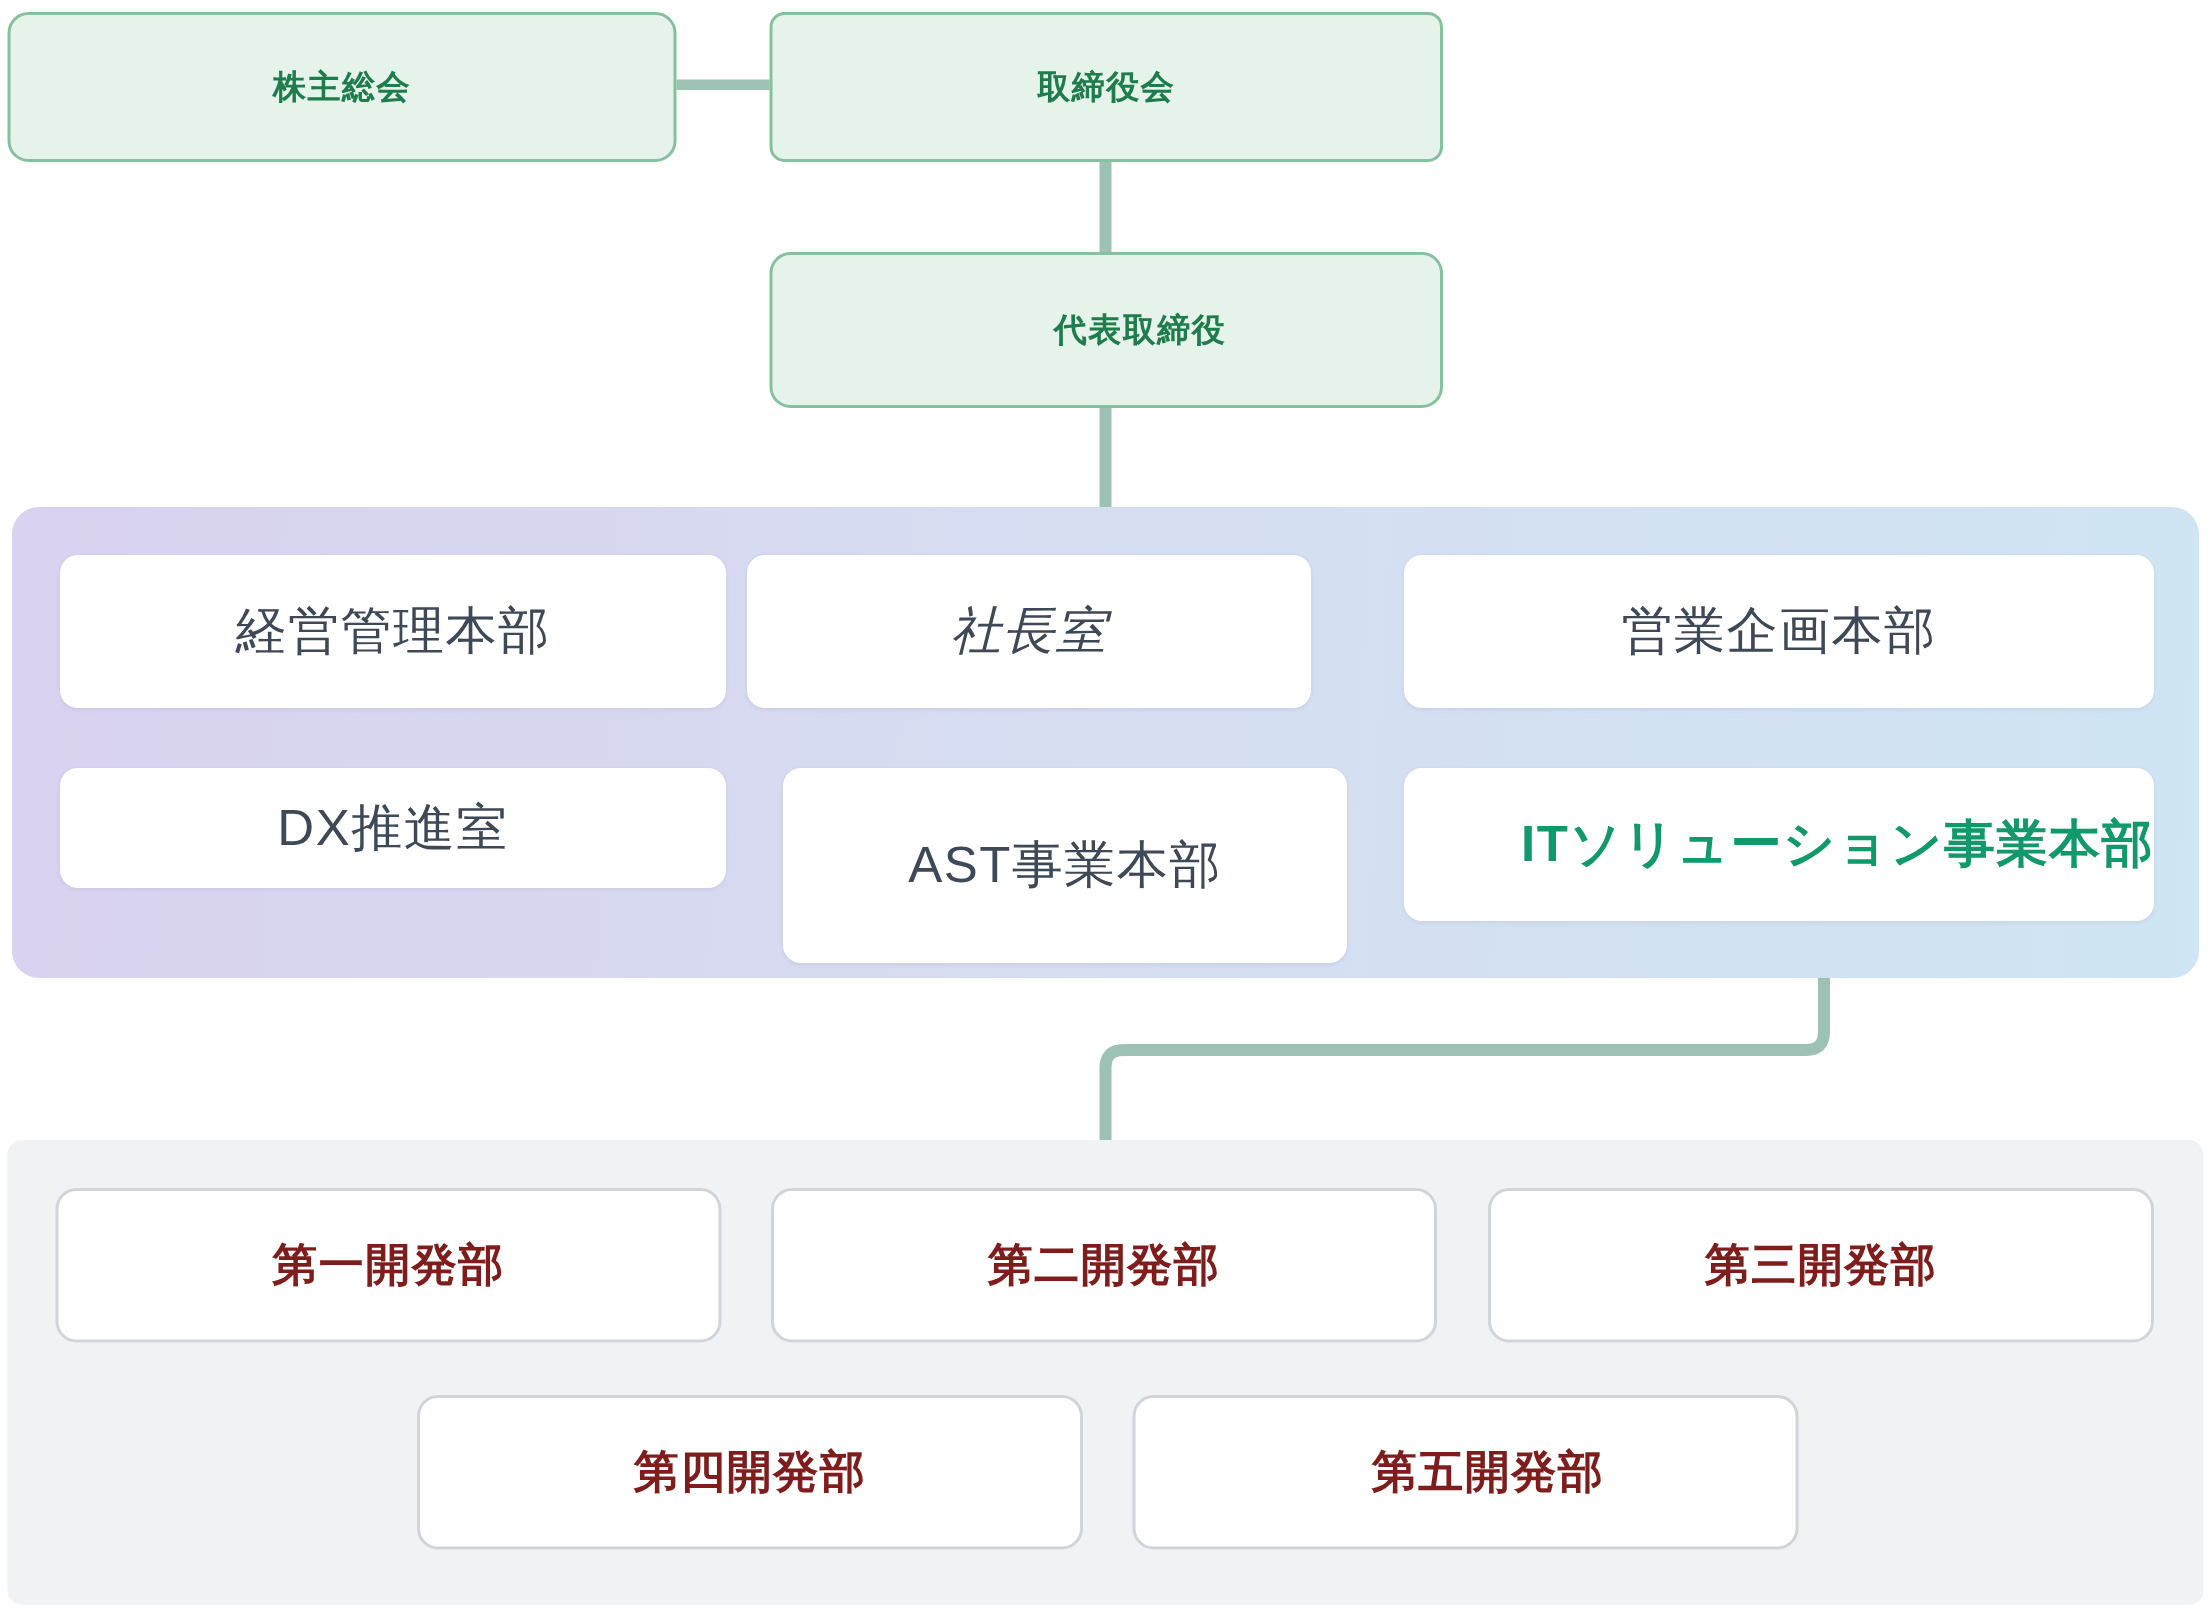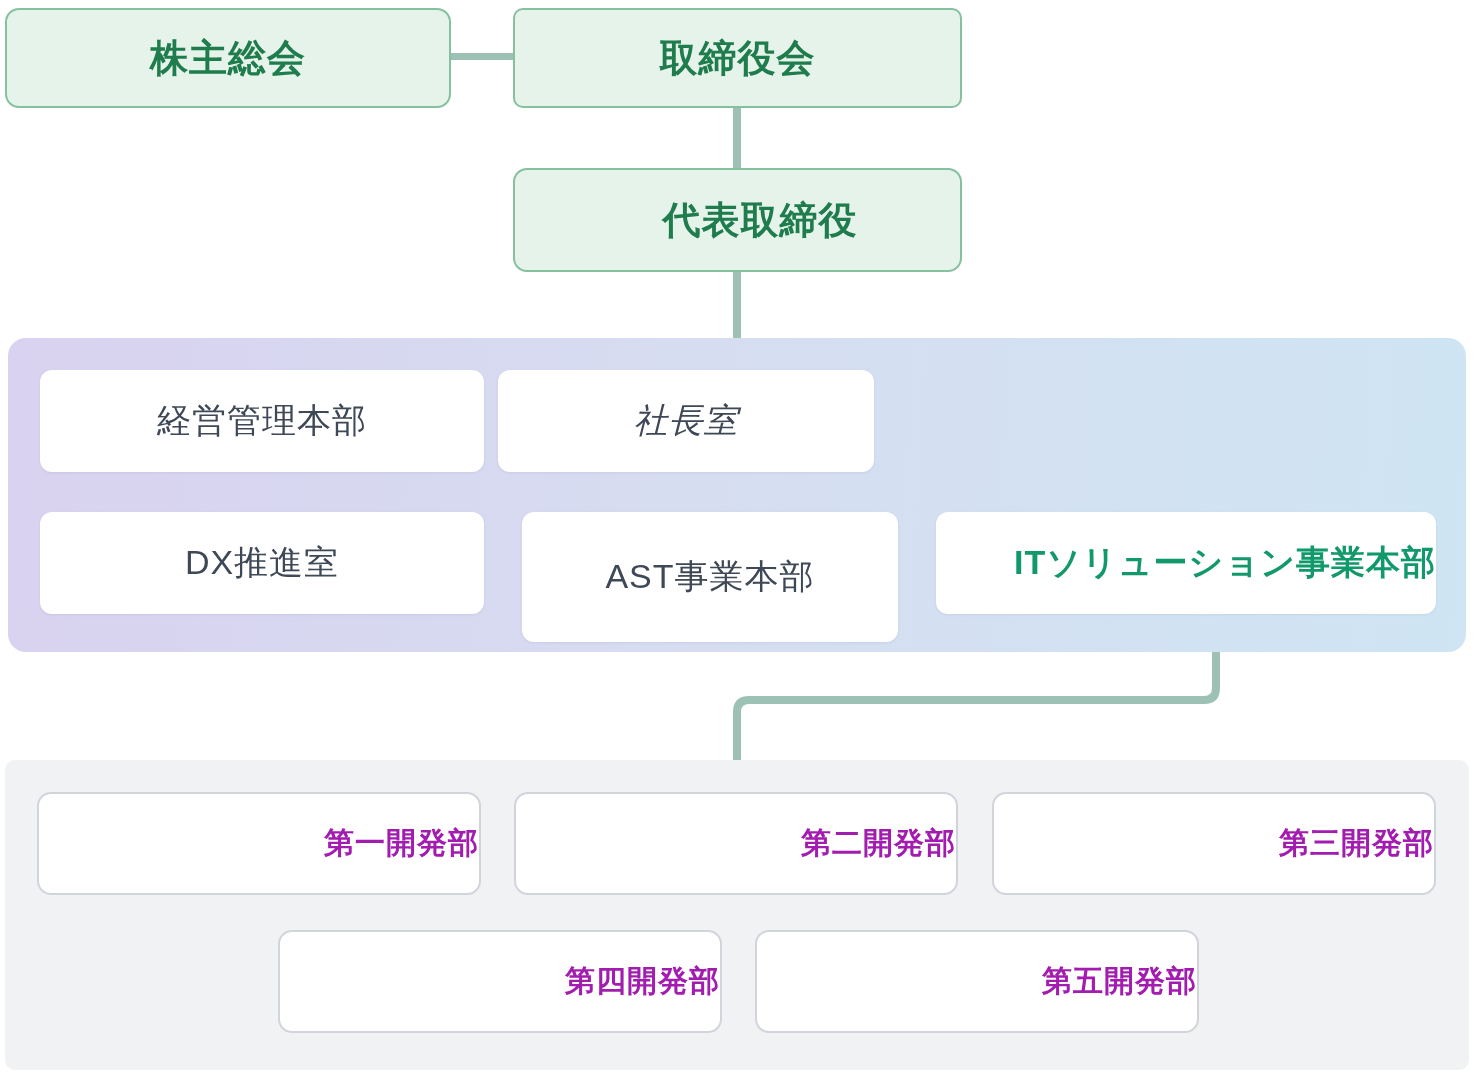--- a/index.html
+++ b/index.html
@@ -11,21 +11,21 @@
     overflow:hidden;
   }
   
   .gov-box{
     position:absolute;
     background:#e6f3eb;
     border:2px solid #85c09f;
     border-radius:14px;
     display:flex;align-items:center;justify-content:center;
     color:#1f7c4d;
-    font-size:38px;font-weight:700;
+    font-size:22px;font-weight:700;
     letter-spacing:1px;
     box-sizing:border-box;
   }
   
   .connector{position:absolute;background:#9dc2b5;}
   
   .division-panel{
     position:absolute;left:8px;top:338px;width:1458px;height:314px;
     border-radius:18px;
     background:linear-gradient(93deg,#d9d2f0 0%,#d6ddf1 48%,#cfe5f3 100%);
@@ -45,22 +45,22 @@
   
   .dept-panel{
     position:absolute;left:5px;top:760px;width:1464px;height:310px;
     background:#f1f2f4;border-radius:10px;
   }
   .dept-box{
     position:absolute;
     background:#ffffff;
     border:2px solid #d2d4db;
     border-radius:14px;
-    display:flex;align-items:center;justify-content:flex-end;
-    color:#a21caf;
+    display:flex;align-items:center;justify-content:center;
+    color:#7f1d1d;
     font-size:30px;font-weight:700;
     letter-spacing:1px;
     box-sizing:border-box;
   }
   .elbow-svg{position:absolute;left:0;top:0;}
 </style>
 </head>
 <body>
 
 <div class="canvas">
@@ -84,21 +84,24 @@
   </div>
 
   <div class="division-panel"></div>
 
   <div class="div-box" style="left:40px;top:370px;width:444px;height:102px;">
     <span>経営管理本部</span>
   </div>
   <div class="div-box" style="left:498px;top:370px;width:376px;height:102px;font-style:italic;">
     <span>社長室</span>
   </div>
-  <div class="div-box" style="left:40px;top:512px;width:444px;height:102px;">
+  <div class="div-box" style="left:936px;top:370px;width:500px;height:102px;">
+    <span>営業企画本部</span>
+  </div>
+  <div class="div-box" style="left:40px;top:512px;width:444px;height:80px;">
     <span>DX推進室</span>
   </div>
   <div class="div-box" style="left:522px;top:512px;width:376px;height:130px;">
     <span>AST事業本部</span>
   </div>
   <div class="div-box highlight" style="left:936px;top:512px;width:500px;height:102px;justify-content:flex-end;">
     <span>ITソリューション事業本部</span>
   </div>
 
   <div class="dept-panel"></div>

